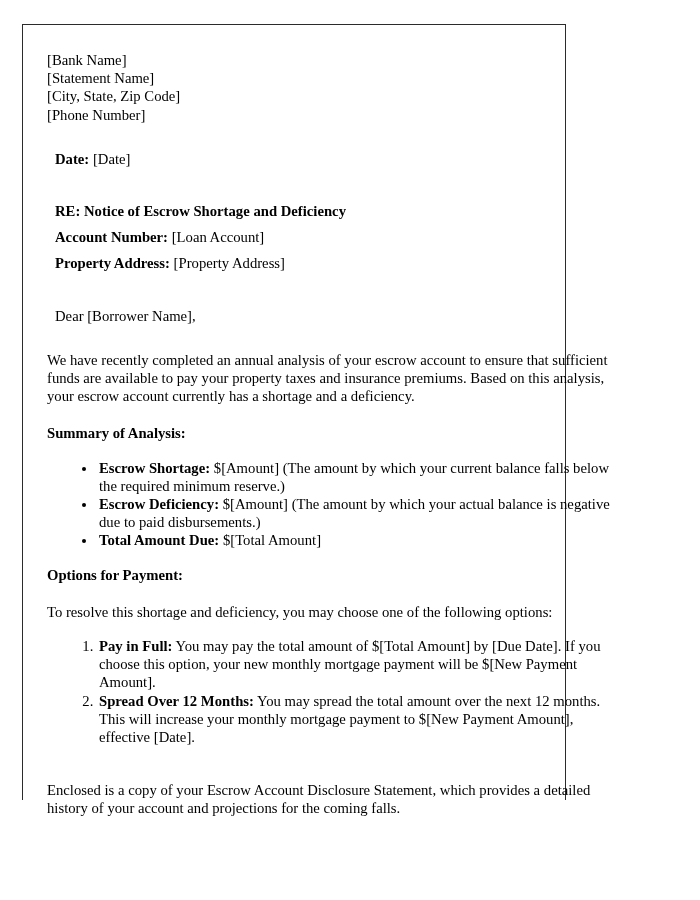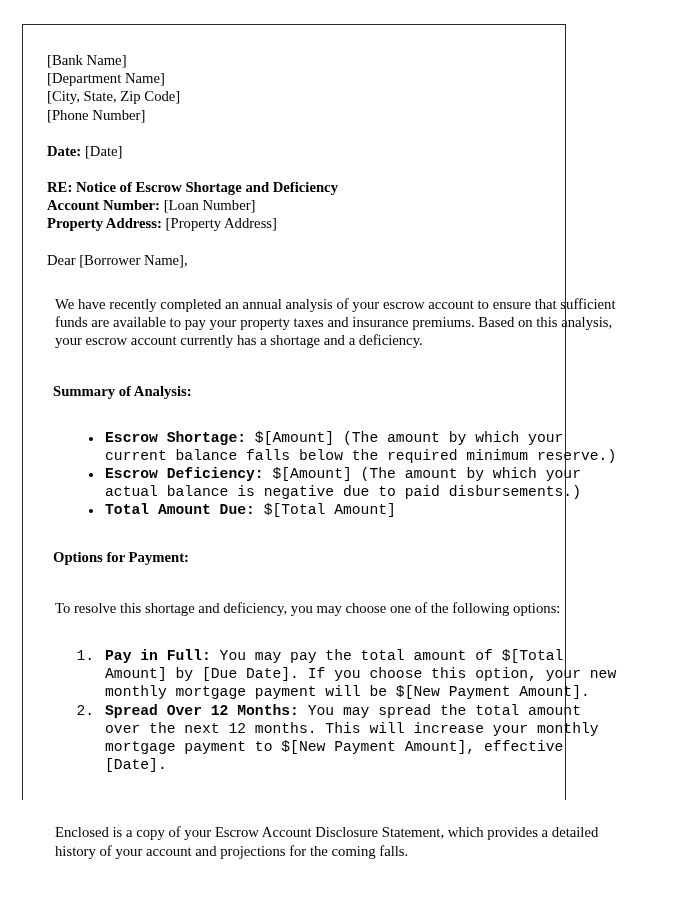--- a/index.html
+++ b/index.html
@@ -42,43 +42,42 @@
 
   .letterhead {
     margin: 0 0 0 0;
   }
   .letterhead .lh-line {
     display: block;
     white-space: nowrap;
   }
 
   p.block {
-    margin: 0;
+    margin: 8px;
   }
 
   .gap-sm { height: 18px; }
   .gap-md { height: 19px; }
 
   .lbl {
     font-weight: bold;
   }
 
   h3.section-heading {
     font-size: 14.7px;
     line-height: 18.2px;
     font-weight: bold;
-    margin: 6px;
+    margin: 0;
   }
 
   ul.summary-list,
   ol.options-list {
-    margin: 14px;
+    margin: 8px;
     padding: 0 0 0 42px;
     list-style-position: outside;
-    font-family: Liberation Mono, monospace;
   }
   ul.summary-list { list-style-type: disc; }
   ol.options-list { list-style-type: decimal; }
 
   ul.summary-list > li,
   ol.options-list > li {
     margin: 0;
     padding: 0 0 0 2px;
     line-height: 18.2px;
   }
@@ -87,44 +86,44 @@
     font-size: 13px;
   }
   ol.options-list > li::marker {
     font-weight: normal;
   }
 
   .list-pad-top { height: 8px; }
   .list-pad-bottom { height: 8px; }
 
   .body-para {
-    margin: 8px;
+    margin: 0;
   }
 </style>
 </head>
 <body>
 
 <div class="page-frame">
   <div class="doc-body">
 
     <div class="letterhead">
       <span class="lh-line">[Bank Name]</span>
-      <span class="lh-line">[Department Name]</span>
+      <span class="lh-line">[Statement Name]</span>
       <span class="lh-line">[City, State, Zip Code]</span>
       <span class="lh-line">[Phone Number]</span>
     </div>
 
     <div class="gap-sm"></div>
 
     <p class="block"><span class="lbl">Date:</span><span> </span><span>[Date]</span></p>
 
     <div class="gap-sm"></div>
 
     <p class="block"><span class="lbl">RE:</span><span> </span><span class="lbl">Notice of Escrow Shortage and Deficiency</span></p>
-    <p class="block"><span class="lbl">Account Number:</span><span> </span><span>[Loan Number]</span></p>
+    <p class="block"><span class="lbl">Account Number:</span><span> </span><span>[Loan Account]</span></p>
     <p class="block"><span class="lbl">Property Address:</span><span> </span><span>[Property Address]</span></p>
 
     <div class="gap-sm"></div>
 
     <p class="block">Dear [Borrower Name],</p>
 
     <div class="gap-sm"></div>
 
     <p class="body-para">We have recently completed an annual analysis of your escrow account to ensure that sufficient funds are available to pay your property taxes and insurance premiums. Based on this analysis, your escrow account currently has a shortage and a deficiency.</p>
 

